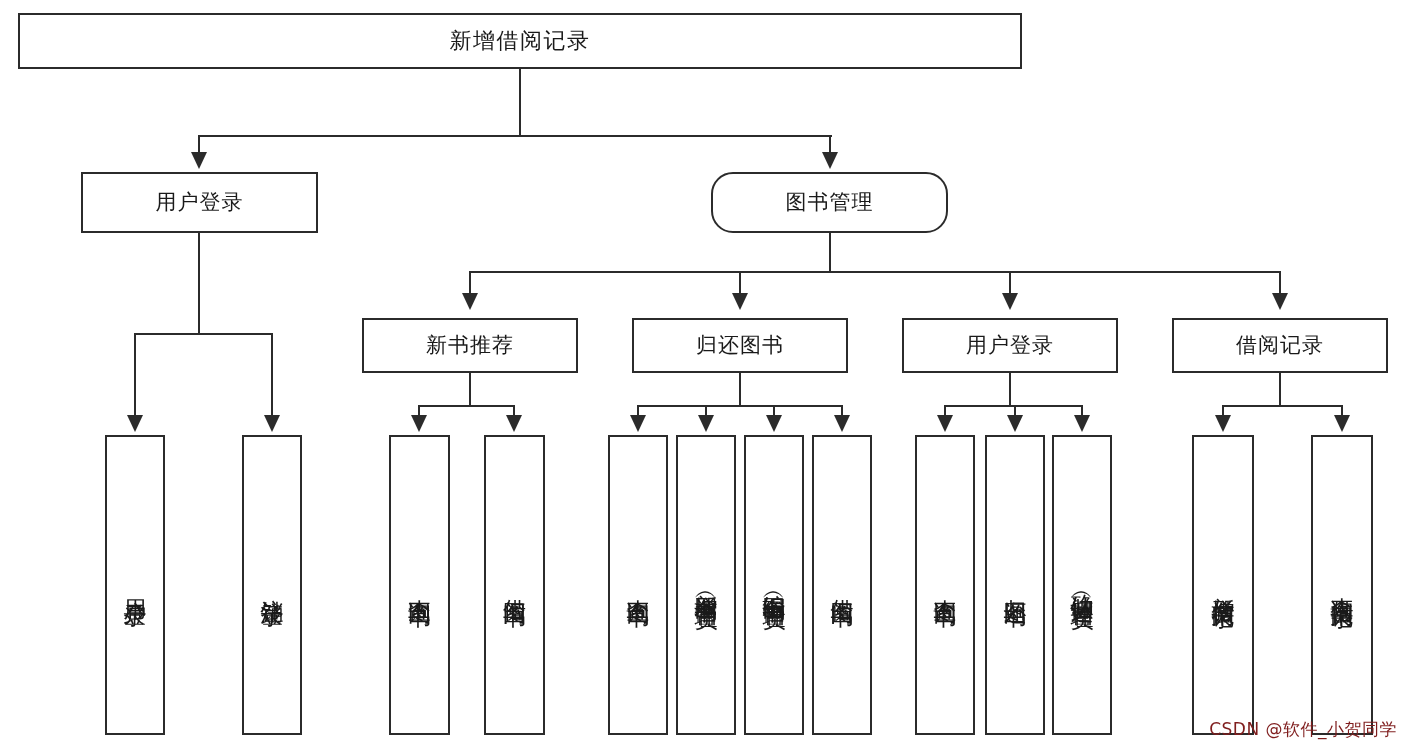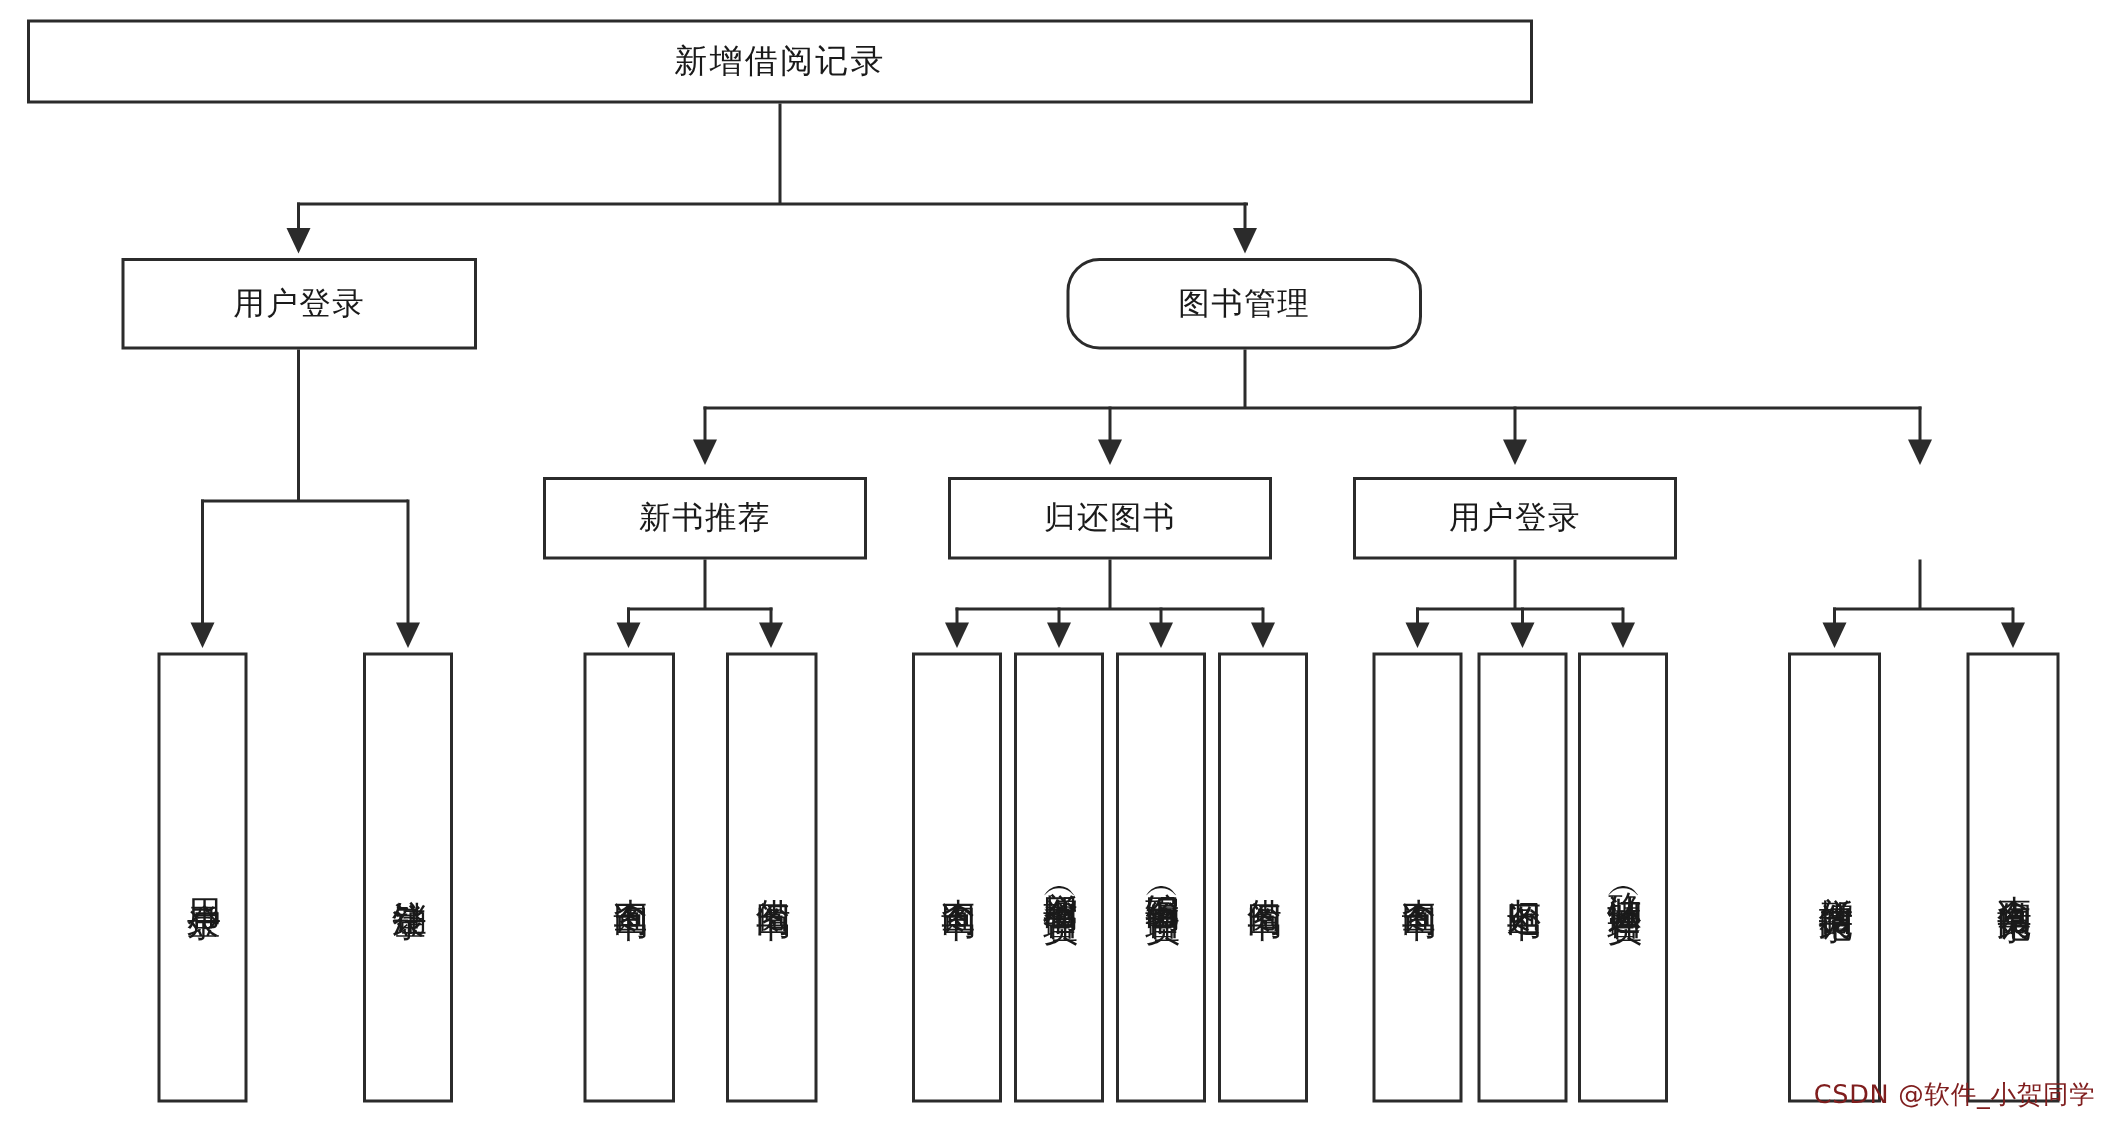--- a/index.html
+++ b/index.html
@@ -128,20 +128,23 @@
 
   <div class="node node-h" style="left:362px; top:318px; width:216px; height:55px;align-items:center;">
     <span>新书推荐</span>
   </div>
   <div class="node node-h" style="left:632px; top:318px; width:216px; height:55px;">
     <span>归还图书</span>
   </div>
   <div class="node node-h" style="left:902px; top:318px; width:216px; height:55px;">
     <span>用户登录</span>
   </div>
+  <div class="node node-h" style="left:1172px; top:318px; width:216px; height:55px;">
+    <span>借阅记录</span>
+  </div>
 
   <div class="edge edge-v" style="left:469px; top:373px; width:2px; height:33px;"></div>
   <div class="edge edge-h" style="left:418px; top:405px; width:97px; height:2px;"></div>
   <div class="edge edge-v" style="left:418px; top:405px; width:2px; height:12px;"></div>
   <div class="arrow" style="left:411px; top:415px;"></div>
   <div class="edge edge-v" style="left:513px; top:405px; width:2px; height:12px;"></div>
   <div class="arrow" style="left:506px; top:415px;"></div>
 
   <div class="node node-v" style="left:389px; top:435px; width:61px; height:300px;">
     <span>查询图书</span>

